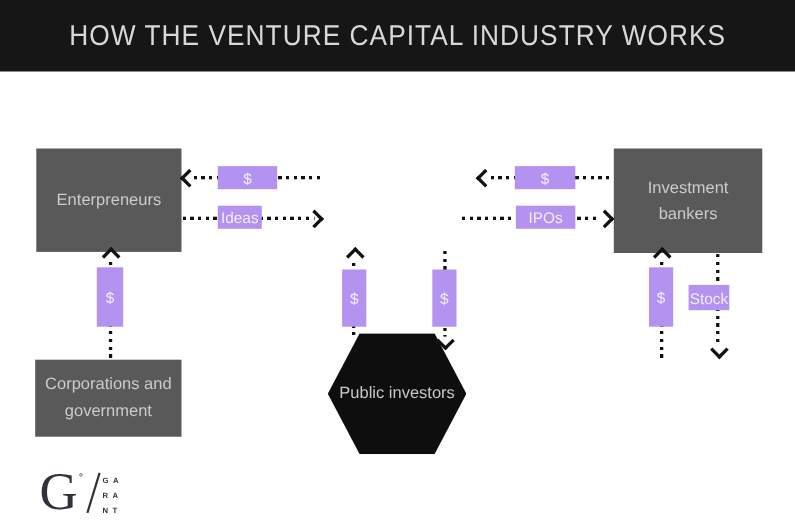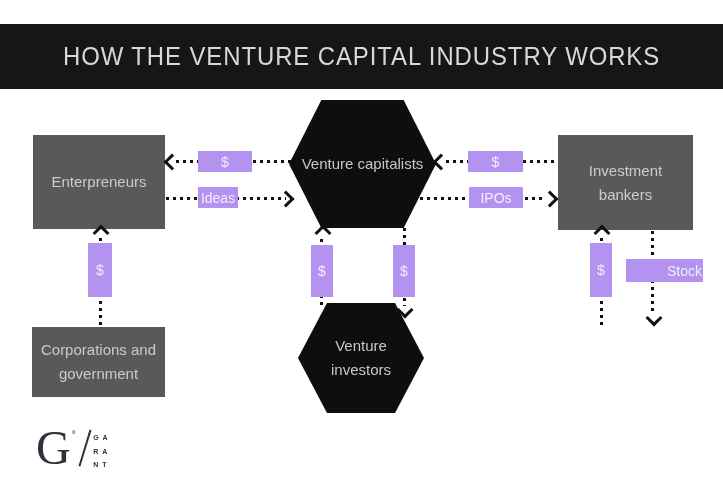--- a/index.html
+++ b/index.html
@@ -3,21 +3,21 @@
 <meta charset="utf-8">
 <style>
   html,body{margin:0;padding:0;background:#ffffff;}
   .diagram{
     position:relative;width:723px;height:482px;background:#ffffff;
     font-family:"Liberation Sans",sans-serif;overflow:hidden;
   }
   
   .titlebar{
     position:absolute;left:0;top:0;width:723px;height:65px;background:#161616;
-    display:flex;align-items:center;justify-content:center;z-index:2;margin-top:24px;
+    display:flex;align-items:center;justify-content:center;z-index:2;
   }
   .title{
     color:#d8d8d8;font-size:26px;font-weight:300;letter-spacing:1px;
     transform:scaleX(0.92);white-space:nowrap;
   }
   
   .gbox{
     position:absolute;background:#595959;color:#cbcbcb;
     display:flex;align-items:center;justify-content:center;text-align:center;
     font-size:15px;line-height:24px;z-index:2;box-sizing:border-box;
@@ -43,21 +43,21 @@
   
   .plabel{
     position:absolute;background:#b493f0;color:rgba(255,255,255,0.82);
     display:flex;align-items:center;justify-content:center;
     font-size:14px;z-index:3;
   }
   #lbl-money-ent{left:198px;top:151px;width:54px;height:21px;}
   #lbl-ideas{left:198px;top:187px;width:40px;height:21px;}
   #lbl-money-vc{left:468px;top:151px;width:55px;height:21px;}
   #lbl-ipos{left:469px;top:187px;width:54px;height:21px;}
-  #lbl-stock{left:626px;top:259px;width:37px;height:23px;padding-left:40px;}
+  #lbl-stock{left:626px;top:259px;width:37px;height:23px;}
   #lbl-money-corpgov{left:88px;top:243px;width:24px;height:54px;}
   #lbl-money-priv-l{left:311px;top:245px;width:22px;height:52px;}
   #lbl-money-priv-r{left:393px;top:245px;width:22px;height:52px;}
   #lbl-money-public{left:590px;top:243px;width:22px;height:54px;}
   
   .doth{
     position:absolute;height:3px;z-index:1;
     background:repeating-linear-gradient(to right,#111 0 3px,transparent 3px 7px);
   }
   .dotv{
@@ -119,25 +119,22 @@
   <div class="gbox" id="box-entrepreneurs">
     <span>Enterpreneurs</span>
   </div>
   <div class="gbox" id="box-corpgov">
     <span>Corporations and government</span>
   </div>
   <div class="gbox" id="box-bankers">
     <span>Investment bankers</span>
   </div>
 
-  <div class="hex" id="hex-vc">
-    <span>Venture capitalists</span>
-  </div>
   <div class="hex" id="hex-private">
-    <span>Venture investors</span>
+    <span>Public investors</span>
   </div>
 
   <div class="doth" id="line-money-ent"></div>
   <div class="doth" id="line-ideas"></div>
   <div class="doth" id="line-money-vc"></div>
   <div class="doth" id="line-ipos"></div>
   <div class="dotv" id="line-corpgov"></div>
   <div class="dotv" id="line-priv-l"></div>
   <div class="dotv" id="line-priv-r"></div>
   <div class="dotv" id="line-public"></div>

